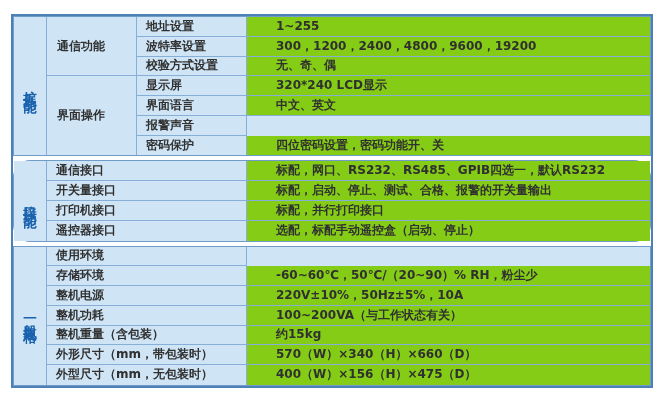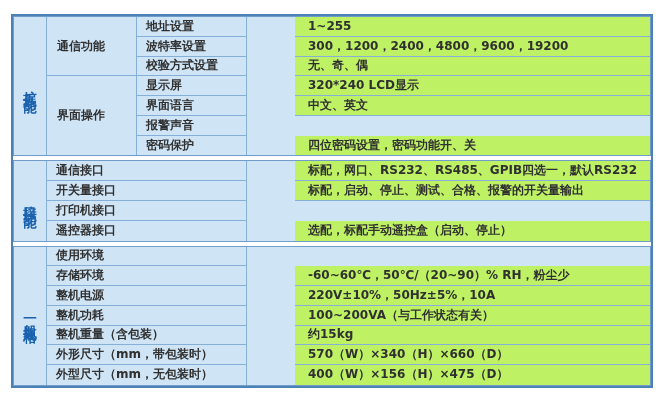--- a/index.html
+++ b/index.html
@@ -42,21 +42,21 @@
   .cell.sec-label{
     justify-content:center;
     writing-mode:vertical-rl;
     text-orientation:upright;
     color:var(--accent);
     font-size:13.5px;
     letter-spacing:3px;
   }
   .cell.group-label{padding-left:10px;}
   .cell.item-label{padding-left:9px;}
-  .cell.value{background:#bef264; padding-left:13px;margin-left:48px;}
+  .cell.value{background:#84cc16; padding-left:29px;}
 </style>
 </head>
 <body>
 
 <div class="page">
   <div class="spec-table" id="spec-table">
       <div class="section" style="flex-grow: 7; grid-template-rows: repeat(7, 1fr); grid-template-columns: var(--c1) var(--c2) var(--c3) 1fr;">
         <div class="cell sec-label" style="grid-area: 1 / 1 / span 7; border-bottom: none;">扩展功能</div>
         <div class="cell group-label" style="grid-area: 1 / 2 / span 3;">通信功能</div>
         <div class="cell item-label" style="grid-area: 1 / 3 / span 1;">地址设置</div>
@@ -67,27 +67,28 @@
         <div class="cell item-label" style="grid-area: 3 / 3 / span 1;">校验方式设置</div>
         <div class="cell group-label" style="grid-area: 4 / 2 / span 4; border-bottom: none;">界面操作</div>
         <div class="cell item-label" style="grid-area: 4 / 3 / span 1;">显示屏</div>
         <div class="cell value" style="grid-area: 4 / 4 / span 1; border-right: none;">320*240 LCD显示</div>
         <div class="cell value" style="grid-area: 5 / 4 / span 1; border-right: none;">中文、英文</div>
         <div class="cell item-label" style="grid-area: 5 / 3 / span 1;">界面语言</div>
         <div class="cell item-label" style="grid-area: 6 / 3 / span 1;">报警声音</div>
         <div class="cell item-label" style="grid-area: 7 / 3 / span 1; border-bottom: none;">密码保护</div>
         <div class="cell value" style="grid-area: 7 / 4 / span 1; border-bottom: none; border-right: none;">四位密码设置，密码功能开、关</div>
       </div>
-      <div class="section" style="flex-grow: 4; grid-template-rows: repeat(4, 1fr); grid-template-columns: var(--c1) var(--c23) 1fr;">
+      <div class="section" style="flex-grow: 4; grid-template-rows: repeat(4, 1fr); grid-template-columns: var(--c1) var(--c23) 1fr; border-radius: 17px;">
         <div class="cell sec-label" style="grid-area: 1 / 1 / span 4; border-bottom: none;">接口功能</div>
         <div class="cell item-label" style="grid-area: 1 / 2 / span 1;">通信接口</div>
         <div class="cell value" style="grid-area: 1 / 3 / span 1; border-right: none;">标配，网口、RS232、RS485、GPIB四选一，默认RS232</div>
         <div class="cell item-label" style="grid-area: 2 / 2 / span 1;">开关量接口</div>
         <div class="cell value" style="grid-area: 2 / 3 / span 1; border-right: none;">标配，启动、停止、测试、合格、报警的开关量输出</div>
         <div class="cell item-label" style="grid-area: 3 / 2 / span 1;">打印机接口</div>
+        <div class="cell value" style="grid-area: 3 / 3 / span 1; border-right: none;">标配，并行打印接口</div>
         <div class="cell item-label" style="grid-area: 4 / 2 / span 1; border-bottom: none;">遥控器接口</div>
         <div class="cell value" style="grid-area: 4 / 3 / span 1; border-bottom: none; border-right: none;">选配，标配手动遥控盒（启动、停止）</div>
       </div>
       <div class="section" style="flex-grow: 7; grid-template-rows: repeat(7, 1fr); grid-template-columns: var(--c1) var(--c23) 1fr;">
         <div class="cell sec-label" style="grid-area: 1 / 1 / span 7; border-bottom: none;">一般规格</div>
         <div class="cell item-label" style="grid-area: 1 / 2 / span 1;">使用环境</div>
         <div class="cell item-label" style="grid-area: 2 / 2 / span 1;">存储环境</div>
         <div class="cell value" style="grid-area: 2 / 3 / span 1; border-right: none;">-60~60℃，50℃/（20~90）% RH，粉尘少</div>
         <div class="cell item-label" style="grid-area: 3 / 2 / span 1; text-align: center;">整机电源</div>
         <div class="cell value" style="grid-area: 3 / 3 / span 1; border-right: none;">220V±10%，50Hz±5%，10A</div>

